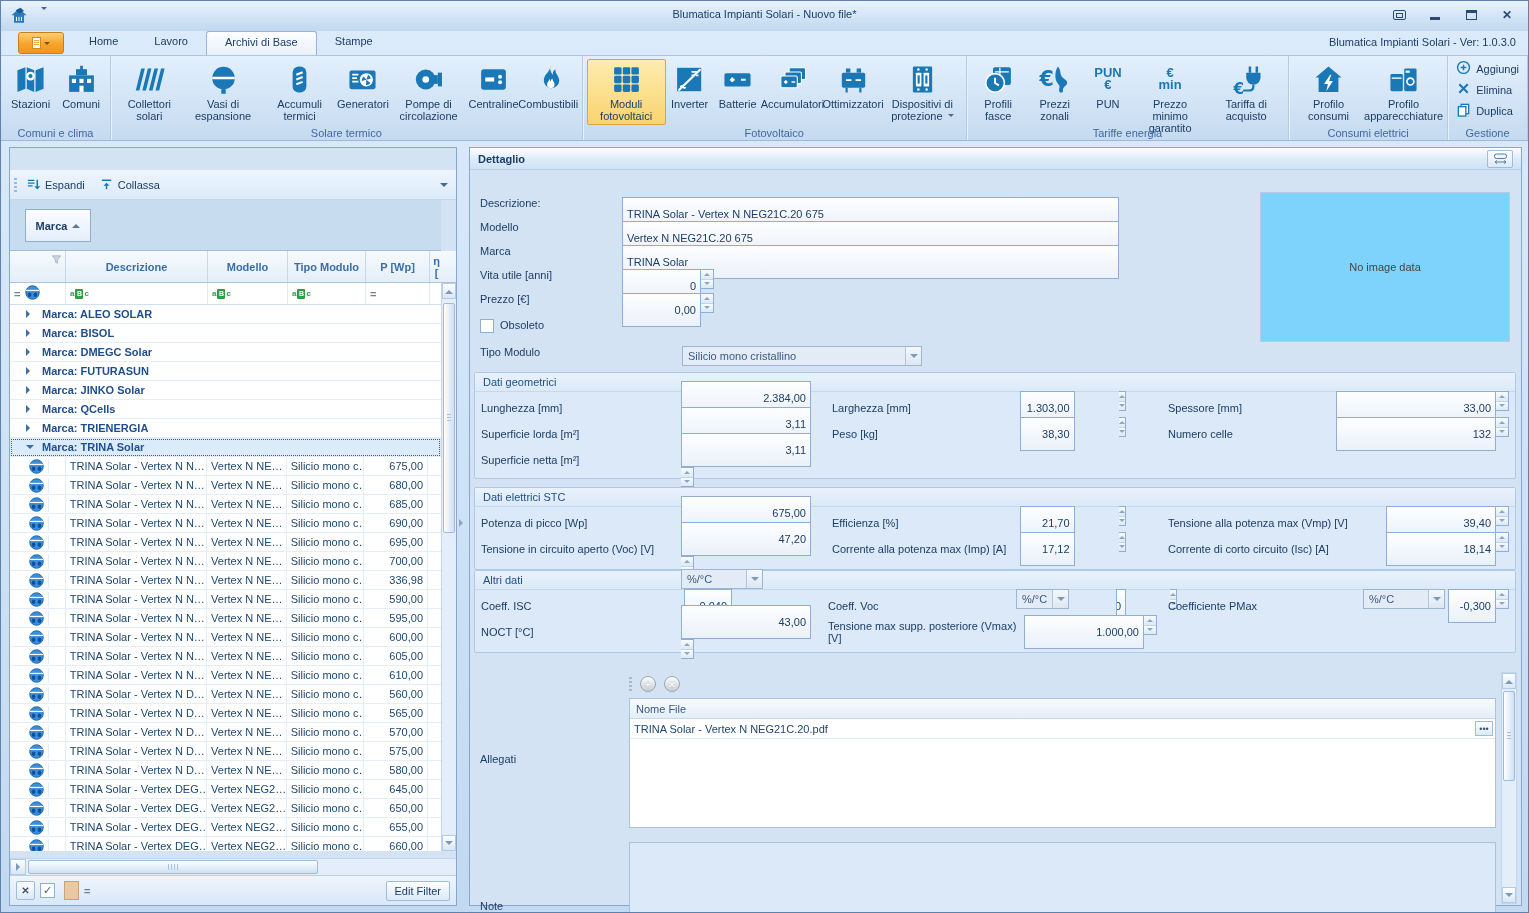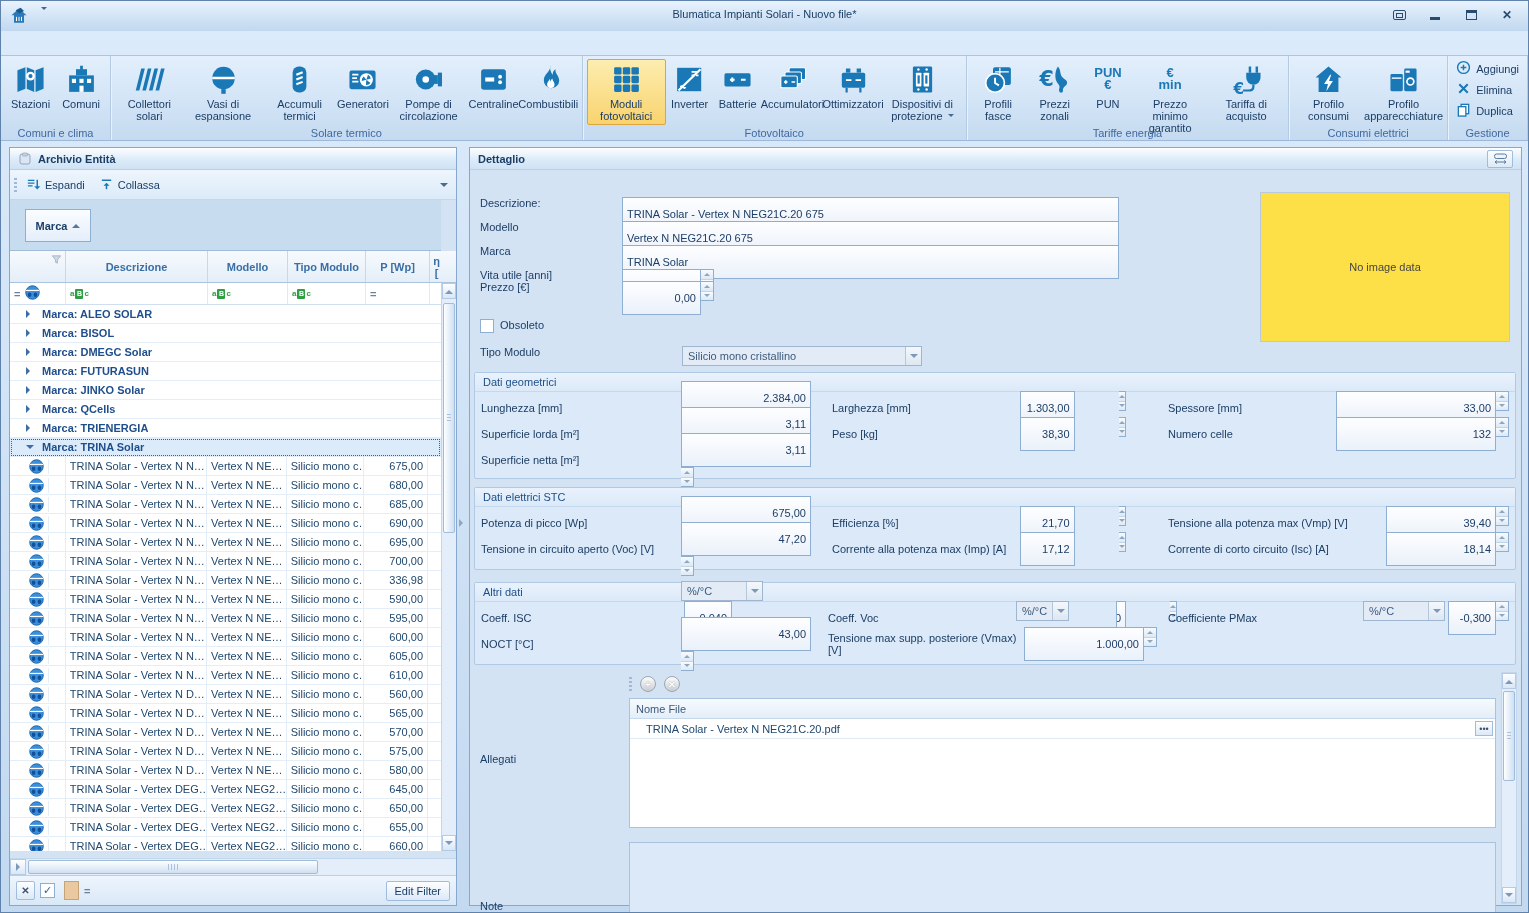--- a/index.html
+++ b/index.html
@@ -118,36 +118,36 @@
   .inp.num{justify-content:flex-end;}
   .spin{width:13px;height:20px;border:1px solid #8fafd2;border-left:none;display:flex;flex-direction:column;}
   .spin i{flex:1;background:linear-gradient(#f8fbfe,#dde9f6);display:flex;align-items:center;justify-content:center;}
   .spin i:first-child{border-bottom:1px solid #c2d4e8;}
   .spin .u{width:0;height:0;border:3px solid transparent;border-bottom-color:#8fa6bf;margin-top:-2px;}
   .spin .d{width:0;height:0;border:3px solid transparent;border-top-color:#8fa6bf;margin-bottom:-2px;}
   .checkbox{width:14px;height:14px;background:#fff;border:1px solid #8fafd2;}
   .combo{height:20px;background:#e3ecf6;border:1px solid #9fb6d0;display:flex;align-items:center;color:#3c5a7d;}
   .combo .txt{flex:1;padding:0 5px;overflow:hidden;white-space:nowrap;}
   .combo .btn{width:16px;height:100%;border-left:1px solid #b3c6da;background:linear-gradient(#f4f8fc,#dde7f2);display:flex;align-items:center;justify-content:center;}
-  .imgbox{position:absolute;left:790px;top:22px;width:250px;height:150px;background:#fde047;border:1px solid #b9cadd;
+  .imgbox{position:absolute;left:790px;top:22px;width:250px;height:150px;background:#7dd3fc;border:1px solid #b9cadd;
           display:flex;align-items:center;justify-content:center;color:#444;}
   .gbox{position:absolute;left:4px;right:5px;background:#dbe9f8;border:1px solid #b0c9e4;border-radius:2px;}
   .gbox-title{height:19px;display:flex;align-items:center;padding:0 8px;color:#1d4e89;border-bottom:1px solid #c4d8ee;
               background:linear-gradient(#e9f2fc,#dbe9f8);}
   .gbrow{display:flex;align-items:center;height:20px;margin:6px 6px 0;}
   .fl1{width:200px;} .fz1{width:145px;display:flex;flex-direction:column;}
   .fl2{width:188px;margin-left:6px;} .fz2{width:106px;display:flex;gap:44px;}
   .fl3{flex:1;margin-left:42px;white-space:nowrap;overflow:hidden;} .fz3{display:flex;}
   .alleg-toolbar{position:absolute;left:159px;top:504px;height:20px;display:flex;align-items:center;gap:8px;}
   .round-btn{width:16px;height:16px;border-radius:50%;background:linear-gradient(#fdfdfd,#c9ced4);border:1px solid #9aa6b2;
              color:#fff;display:flex;align-items:center;justify-content:center;font-size:10px;font-weight:bold;text-shadow:0 0 1px #888;}
   .vgrip{width:3px;height:14px;background:repeating-linear-gradient(#9fb9d6 0 2px,transparent 2px 4px);}
   .alleg-grid{position:absolute;left:159px;top:528px;width:867px;height:130px;background:#fff;border:1px solid #a9c3de;}
   .ag-hdr{height:20px;background:linear-gradient(#f6fafd,#e4eef8);border-bottom:1px solid #c6d8ec;display:flex;align-items:center;padding:0 6px;color:#3c5a7d;}
-  .ag-row{height:20px;border-bottom:1px solid #dfeaf5;display:flex;align-items:center;padding:0 16px;color:#20486e;position:relative;}
+  .ag-row{height:20px;border-bottom:1px solid #dfeaf5;display:flex;align-items:center;padding:0 4px;color:#20486e;position:relative;}
   .dots-btn{position:absolute;right:2px;top:2px;width:18px;height:15px;background:linear-gradient(#fdfeff,#dce9f7);border:1px solid #9fbcdc;
             display:flex;align-items:center;justify-content:center;font-size:9px;color:#40536b;}
   .notebox{position:absolute;left:159px;top:672px;width:867px;height:85px;background:#dce9f8;border:1px solid #a9c3de;}
   .side-lbl{position:absolute;left:10px;color:#1c3e66;}
   .dp-vsb{position:absolute;right:4px;top:502px;bottom:1px;width:16px;background:#e3eefa;border:1px solid #c2d6ec;}
 </style>
 </head>
 <body>
 
 <div class="win">
@@ -167,20 +167,33 @@
       <span class="wbtn">
           <span class="g-min"></span>
         </span>
       <span class="wbtn">
           <span class="g-max"></span>
         </span>
       <span class="wbtn g-close">✕</span>
     </div>
   </div>
 
+  <div class="tabrow">
+    <div class="appmenu">
+      <span class="doc-ico"></span>
+        <span class="tri"></span>
+    </div>
+    <div class="tabs">
+        <div class="tab">Home</div>
+        <div class="tab">Lavoro</div>
+        <div class="tab active">Archivi di Base</div>
+        <div class="tab">Stampe</div>
+      </div>
+    <div class="ver-label">Blumatica Impianti Solari - Ver: 1.0.3.0</div>
+  </div>
 
   <div class="ribbon">
       <div class="rgroup">
         <div class="ritem">
           <span class="ricon">
             <svg width="33" height="33" viewBox="0 0 24 24">
               <path fill="#1a78b6" d="M2.5 5.2L8.3 3v15.8l-5.8 2.2zM9.3 3l5.4 2.2V21l-5.4-2.2zM15.7 5.2L21.5 3v15.8l-5.8 2.2z"></path>
               <circle cx="12" cy="9.5" r="3.2" fill="#fff"></circle>
               <circle cx="12" cy="9.5" r="1.5" fill="#1a78b6"></circle>
             </svg>
@@ -453,27 +466,20 @@
               <rect x="5.5" y="2.5" width="8" height="10" fill="#fff" stroke="#1a78b6" stroke-width="1.4"></rect>
               <rect x="2.5" y="5" width="8" height="10" fill="#fff" stroke="#1a78b6" stroke-width="1.4"></rect>
             </svg></span>
           <span>Duplica</span>
         </div>
         <div class="rgroup-label">Gestione</div>
       </div>
     </div>
 
   <div class="panel lp">
-    <div class="panel-hdr">
-      <svg width="14" height="14" viewBox="0 0 14 14" style="margin-right:6px">
-        <rect x="2" y="2" width="10" height="10" rx="2" fill="#dce6f0" stroke="#8fa6bf"></rect>
-          <rect x="4.5" y="1" width="5" height="3" rx="1" fill="#c3d2e0" stroke="#8fa6bf" stroke-width=".7"></rect>
-      </svg>
-      <span>Archivio Entità</span>
-    </div>
     <div class="lp-toolbar">
       <span class="grip"></span>
       <span class="tbtn">
         <svg width="15" height="15" viewBox="0 0 16 16">
             <path d="M2 3.5h7M2 6.5h7M2 9.5h5" stroke="#1a78b6" stroke-width="1.4"></path>
             <path d="M12 3v8" stroke="#1a78b6" stroke-width="1.6"></path>
             <path d="M8.8 9.8l3.2 3.4 3.2-3.4z" fill="#1a78b6"></path>
           </svg>
         <span>Espandi</span>
       </span>
@@ -998,21 +1004,21 @@
         <span class="inp num" style="width:79px">0</span>
         <span class="spin">
             <i>
               <span class="u"></span>
             </i>
             <i>
               <span class="d"></span>
             </i>
           </span>
       </div>
-      <div class="frm-row" style="left:10px;top:111px">
+      <div class="frm-row" style="left:10px;top:123px">
         <span class="lbl" style="width:142px">Prezzo [€]</span>
         <span class="inp num" style="width:79px">0,00</span>
         <span class="spin">
             <i>
               <span class="u"></span>
             </i>
             <i>
               <span class="d"></span>
             </i>
           </span>
@@ -1199,21 +1205,21 @@
                   <span class="u"></span>
                 </i>
                 <i>
                   <span class="d"></span>
                 </i>
               </span>
             </span>
         </div>
       </div>
 
-      <div class="gbox" style="top:412px;height:83px">
+      <div class="gbox" style="top:400px;height:83px">
         <div class="gbox-title">Altri dati</div>
         <div class="gbrow">
           <span class="fl1 lbl">Coeff. ISC</span>
           <span class="fz1">
             <span class="combo" style="width:82px">
                 <span class="txt">%/°C</span>
                 <span class="btn">
                   <span class="tri-dn"></span>
                 </span>
               </span>

